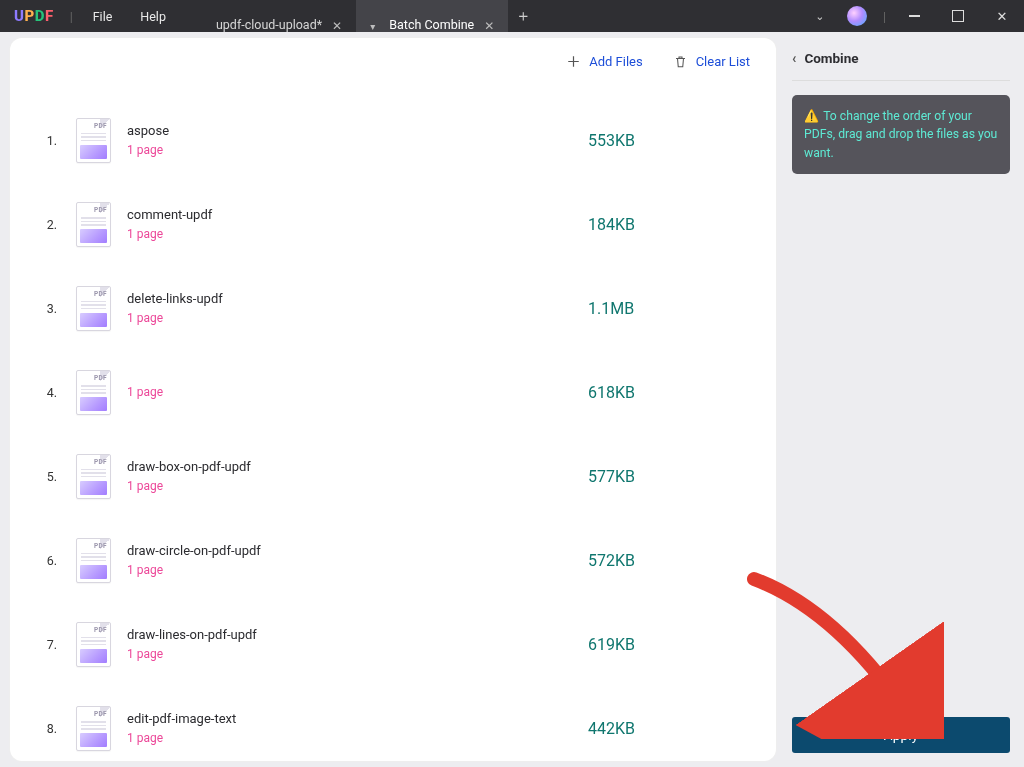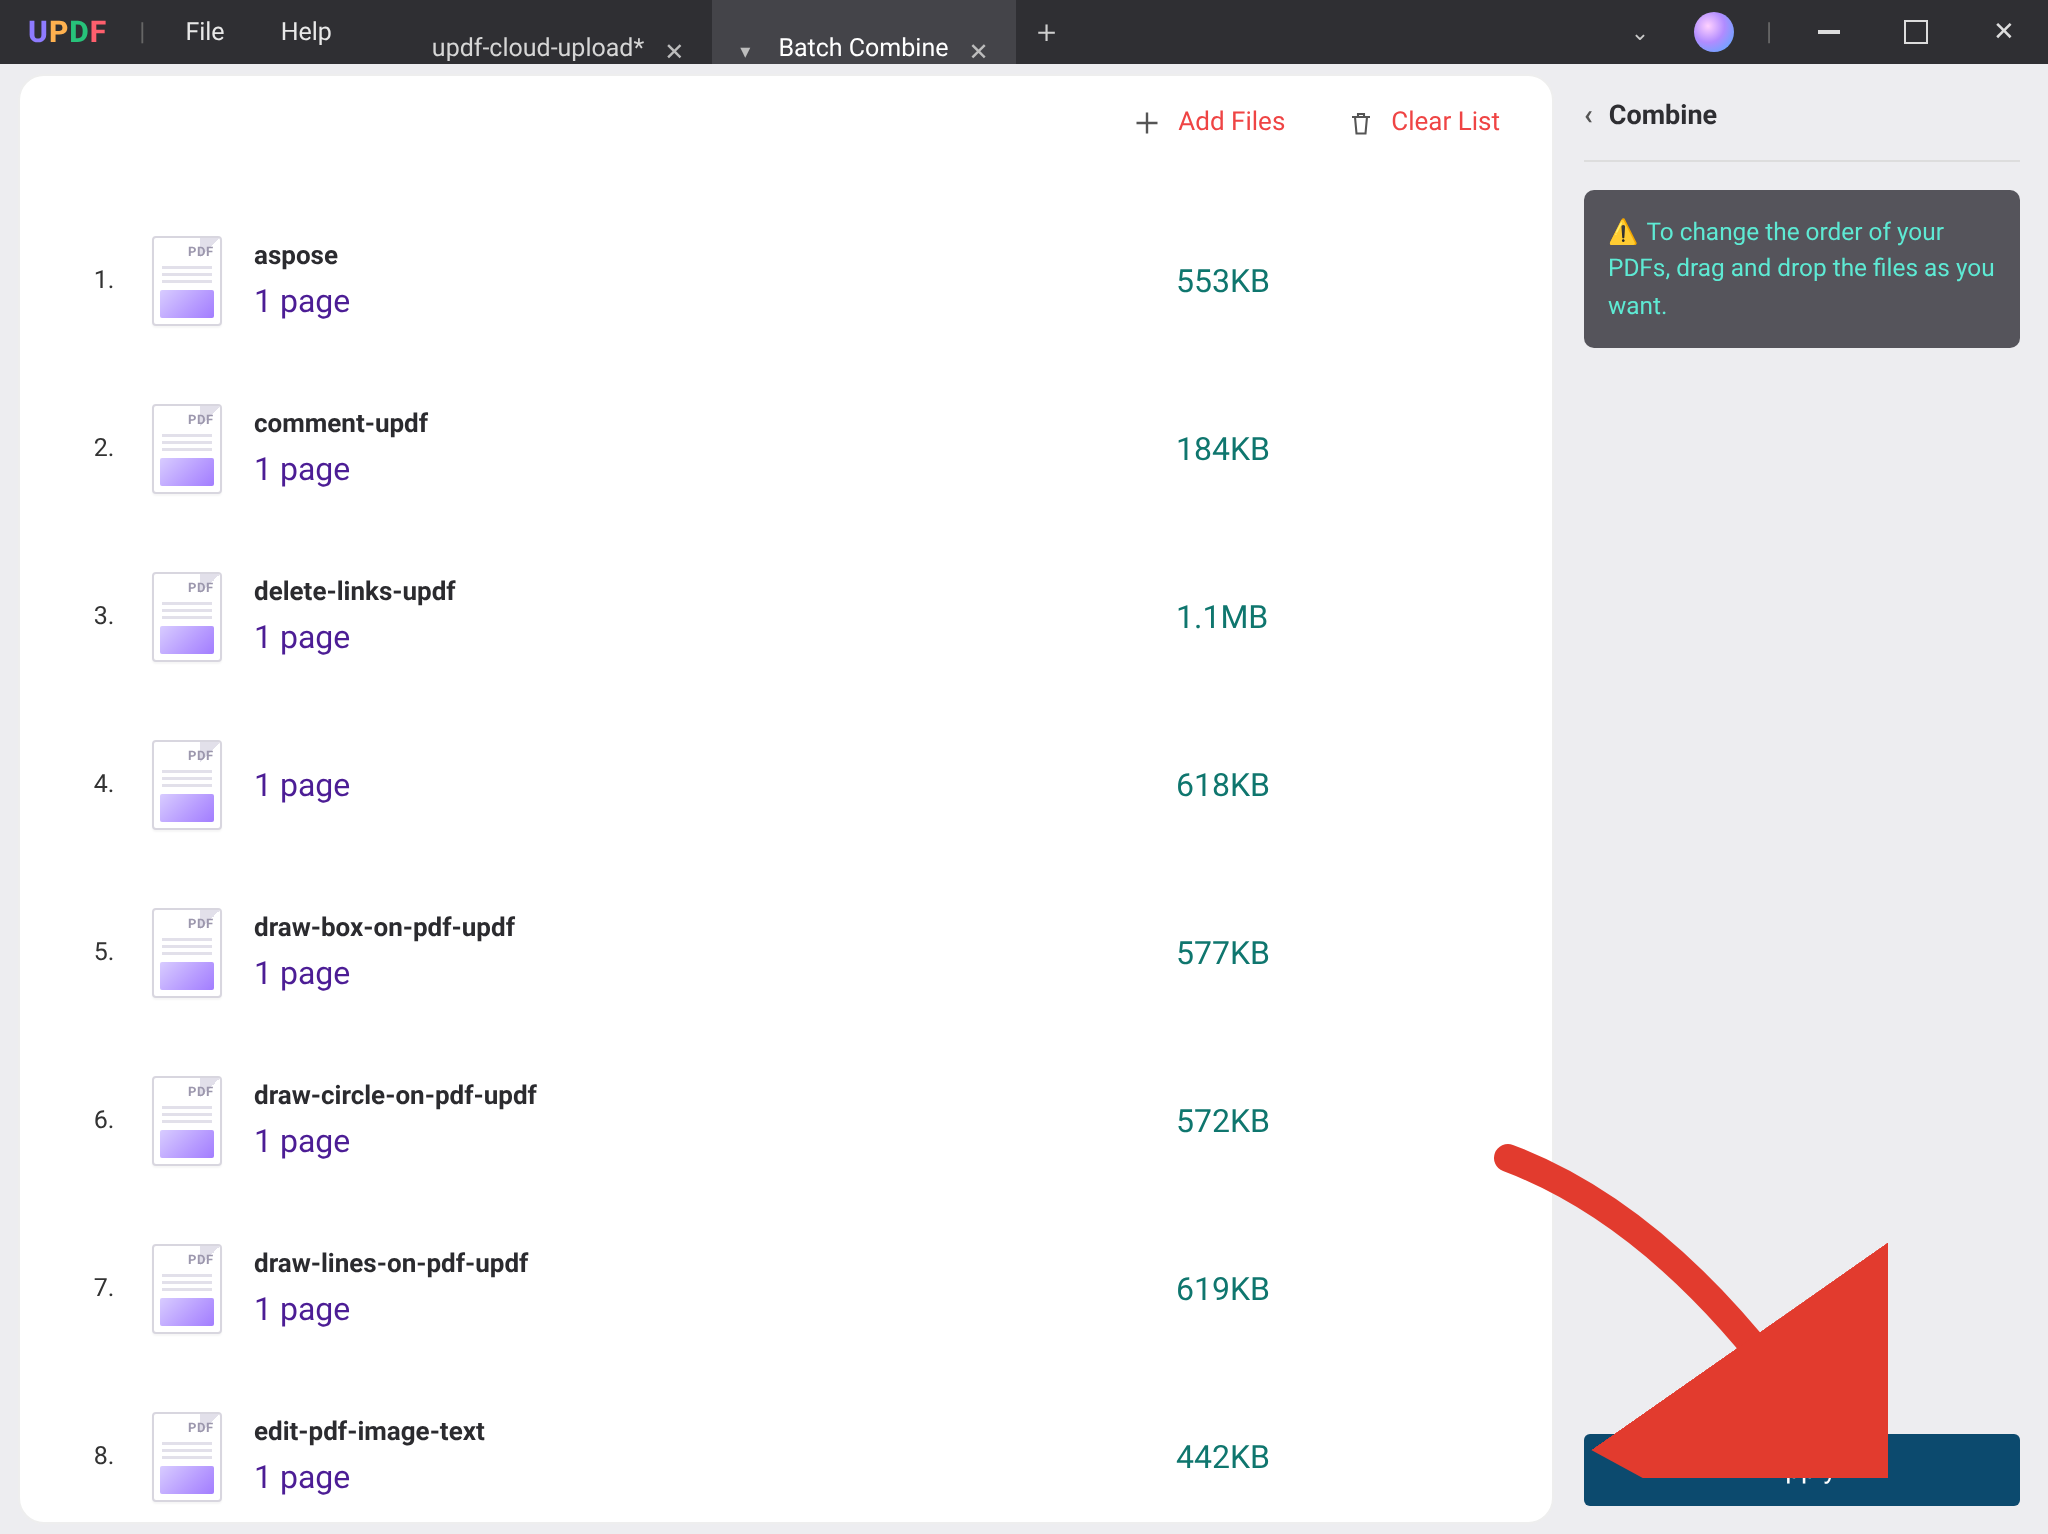--- a/index.html
+++ b/index.html
@@ -24,35 +24,35 @@
   .sys-icons .ico { width: 44px; height: 32px; display: flex; align-items: center; justify-content: center; color: #ddd; font-size: 13px; }
   .avatar { width: 20px; height: 20px; border-radius: 50%; background: radial-gradient(circle at 35% 35%, #ffd1ff 0, #b18cff 45%, #4ab0ff 100%); margin: 0 10px; }
   .caret { width: 34px; text-align:center; color:#cbcbcb; font-size:11px; }
 
   
   .workspace { position: absolute; top: 32px; left: 0; right: 0; bottom: 0; background: #ededf0; display: flex; }
   .main-card { flex: 1; margin: 6px 0 6px 10px; background: #ffffff; border-radius: 12px; box-shadow: 0 0 0 1px #eee; position: relative; overflow: hidden; }
   .side-panel { width: 248px; display: flex; flex-direction: column; padding: 18px 14px 14px 16px; }
 
   
-  .toolbar { position: absolute; top: 16px; right: 26px; display: flex; gap: 30px; align-items: center; color:#ef4444; font-size: 13px; }
+  .toolbar { position: absolute; top: 16px; right: 26px; display: flex; gap: 30px; align-items: center; color:#1d4ed8; font-size: 13px; }
   .toolbar .tbtn { display: flex; align-items: center; gap: 8px; cursor: default; }
   .toolbar svg { width: 15px; height: 15px; stroke:#555; fill:none; }
 
   .filelist { position: absolute; top: 60px; left: 18px; right: 18px; bottom: 0; overflow: hidden; }
   .row { display: flex; align-items: center; height: 84px; }
   .idx { width: 48px; text-align: center; color:#333; font-size: 12.5px; }
   .thumb { width: 35px; height: 45px; border: 1px solid #d8d6df; border-radius: 2px; background:#fff; position: relative; overflow:hidden; box-shadow: 0 1px 1px rgba(0,0,0,0.04);}
   .thumb::before{ content:""; position:absolute; top:0; right:0; width:10px; height:10px; background: linear-gradient(135deg,#e2e0ea 50%, transparent 50%);}
   .thumb .pdf-label{ position:absolute; top:3px; left:17px; font-size:6.5px; font-weight:700; color:#9c97ad; letter-spacing:0.3px;}
   .thumb .lines{ position:absolute; top:14px; left:4px; right:4px; height:10px; background:repeating-linear-gradient(#e2e0ea 0 1.5px, transparent 1.5px 3.5px);}
   .thumb .pic{ position:absolute; bottom:3px; left:3px; right:3px; height:14px; border-radius:1px; background:linear-gradient(135deg,#d8ccff 0%,#b79bff 60%, #a27dff 100%);}
   .meta { margin-left: 16px; flex: 1; }
-  .fname { font-size: 13px; font-weight: 700; color:#2b2b2f; margin-bottom: 5px; }
-  .pages { font-size: 16px; color: #4c1d95; }
+  .fname { font-size: 13px; font-weight: 400; color:#2b2b2f; margin-bottom: 5px; }
+  .pages { font-size: 12px; color: #ec4899; }
   .size { width: 170px; font-size: 16px; color:#0f766e; }
 
   
   .panel-header { display:flex; align-items:center; gap:8px; color:#2e2e32; font-weight:700; font-size:13.5px; margin-bottom:14px;}
   .panel-header .chev{ font-size:14px; color:#555;}
   .panel-hr { height:1px; background:#ddd; margin-bottom:14px;}
   .tip { background:#55545b; color:#5eead4; font-size:12.2px; line-height:1.5; border-radius:5px; padding:12px 12px;}
   .tip .warn{ margin-right:4px; }
   .spacer{ flex:1;}
   .apply-btn{ height:36px; background:#0c4a6e; color:#fff; border:none; border-radius:3px; font-size:13.5px; letter-spacing:.2px; cursor:pointer;}

